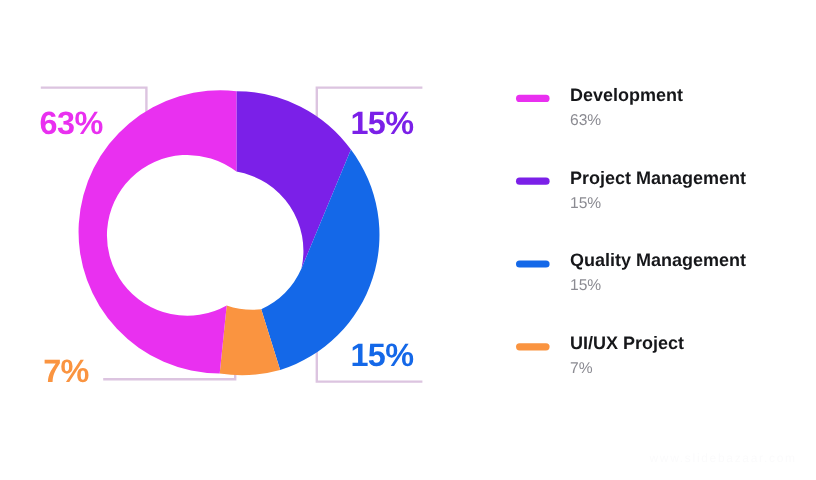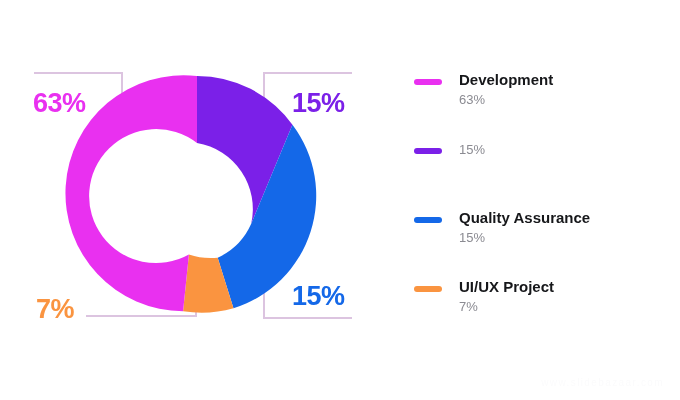--- a/index.html
+++ b/index.html
@@ -46,21 +46,21 @@
     line-height: 1;
   }
   #callout-development { left: 33px;  top: 90px;  }
   #callout-project     { left: 292px; top: 90px;  }
   #callout-quality     { left: 292px; top: 283px; }
   #callout-uiux        { left: 36px;  top: 296px; }
 
   
   #legend {
     position: absolute;
-    left: 414px;
+    left: 430px;
     top: 70px;
     width: 240px;
   }
   .legend-item {
     position: relative;
     height: 69px;
   }
   .legend-swatch {
     position: absolute;
     left: 0;
@@ -160,28 +160,29 @@
       <span class="legend-swatch" style="background:#e930f0"></span>
       <div class="legend-text">
         <div class="legend-label">Development</div>
         <div class="legend-value">63%</div>
       </div>
     </div>
 
     <div class="legend-item">
       <span class="legend-swatch" style="background:#7b20e8"></span>
       <div class="legend-text">
+        <div class="legend-label">Project Management</div>
         <div class="legend-value">15%</div>
       </div>
     </div>
 
     <div class="legend-item">
       <span class="legend-swatch" style="background:#1468e8"></span>
       <div class="legend-text">
-        <div class="legend-label">Quality Assurance</div>
+        <div class="legend-label">Quality Management</div>
         <div class="legend-value">15%</div>
       </div>
     </div>
 
     <div class="legend-item">
       <span class="legend-swatch" style="background:#fa9440"></span>
       <div class="legend-text">
         <div class="legend-label">UI/UX Project</div>
         <div class="legend-value">7%</div>
       </div>

